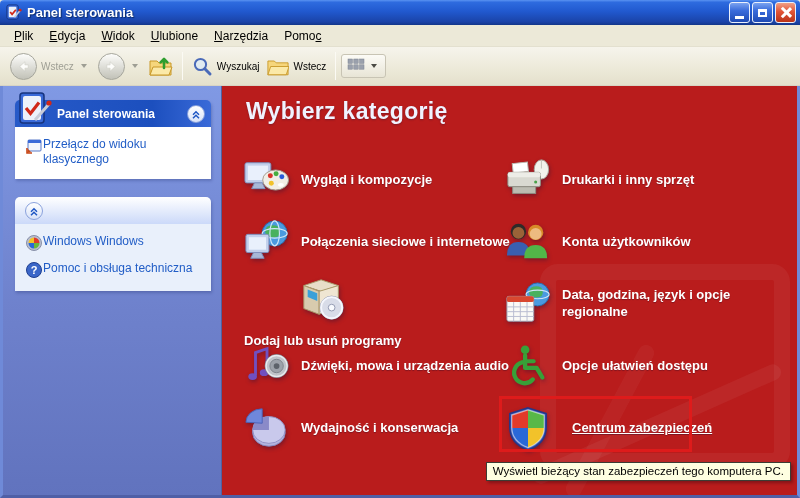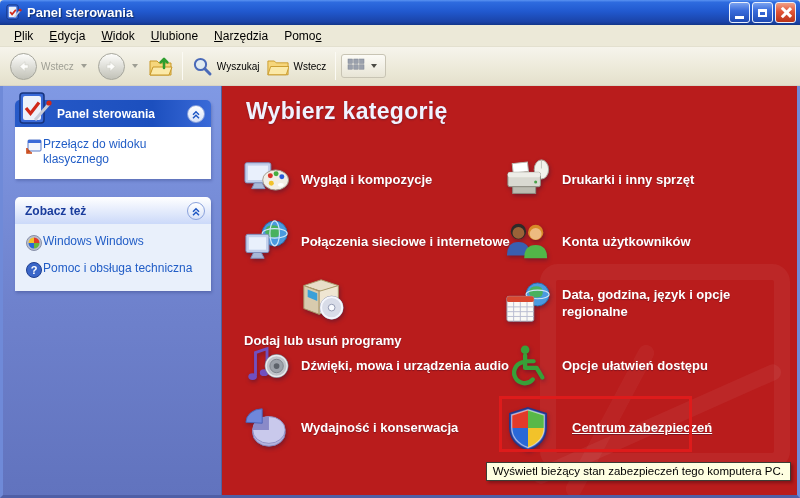--- a/index.html
+++ b/index.html
@@ -204,21 +204,20 @@
               <path d="M7 16 L2 16 2 11" stroke="#C84818" stroke-width="1.6" fill="none"></path>
               <path d="M2 16 l4 -1 -3 -3 Z" fill="#C84818"></path>
             </svg>
             <span style="width:142px">Przełącz do widoku klasycznego</span>
           </div>
         </div>
       </div>
 
       <div class="panel">
         <div class="panel-header light">
-          <span class="ptitle">Zobacz też</span>
           <div class="chevbtn">
             <svg width="12" height="12" viewBox="0 0 14 14">
                 <path d="M3.5 8 L7 4.5 10.5 8 M3.5 12 L7 8.5 10.5 12" stroke="#1E56C4" stroke-width="1.7" fill="none"></path>
               </svg>
           </div>
         </div>
         <div class="panel-body tint">
           <div class="slink">
             <svg class="sicon" viewBox="0 0 18 18">
               <circle cx="9" cy="9" r="7.5" fill="#B9BFD0" stroke="#8890A8"></circle>

